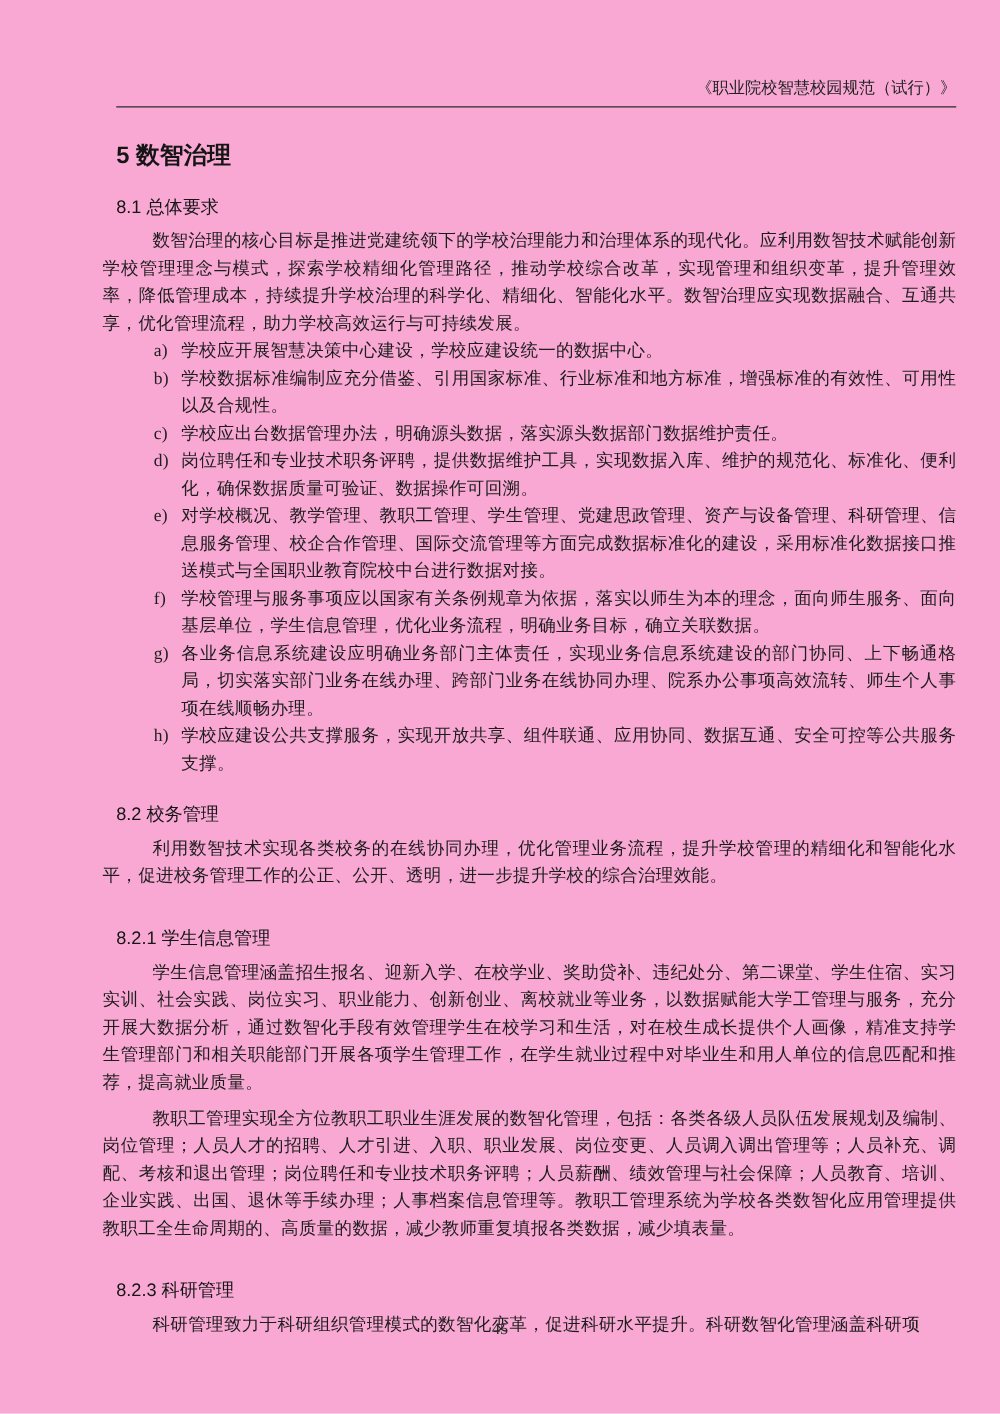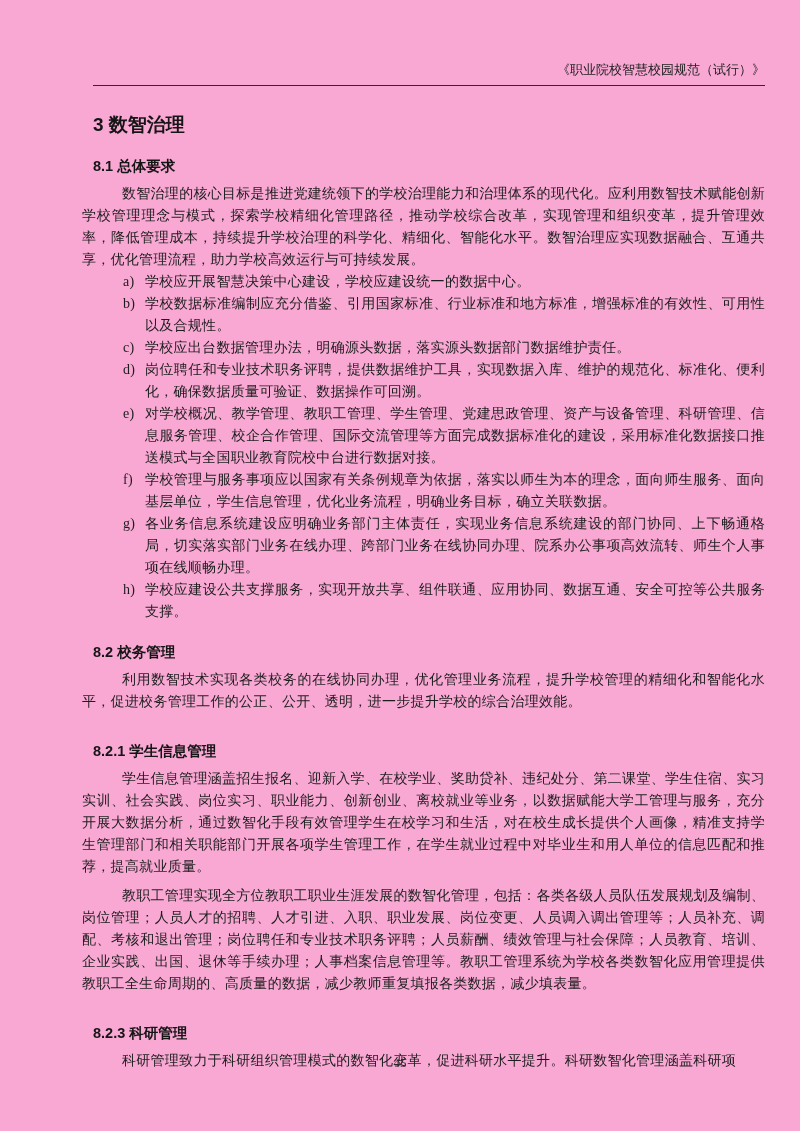--- a/index.html
+++ b/index.html
@@ -33,21 +33,21 @@
     font-family: "Liberation Sans", "DejaVu Sans", sans-serif;
     font-size: 19px;
     font-weight: bold;
     line-height: 24px;
     margin: 27px 0 0 11px;
     color: #151515;
   }
   h2.sec, h3.subsec {
     font-family: "Liberation Sans", "DejaVu Sans", sans-serif;
     font-size: 14.5px;
-    font-weight: bold;
+    font-weight: normal;
     line-height: 19px;
     margin: 20px 0 0 11px;
     color: #151515;
   }
   h3.subsec {
     margin-top: 29px;
   }
   p.body-para {
     margin: 7px 0 0 0;
     text-align: justify;
@@ -84,21 +84,21 @@
 </style>
 </head>
 <body>
 
 <div class="page">
 
   <div class="doc-header">
     <span>《职业院校智慧校园规范（试行）》</span>
   </div>
 
-  <h1 class="chapter">3 数智治理</h1>
+  <h1 class="chapter">5 数智治理</h1>
 
   <h2 class="sec">8.1 总体要求</h2>
   <p class="body-para">数智治理的核心目标是推进党建统领下的学校治理能力和治理体系的现代化。应利用数智技术赋能创新学校管理理念与模式，探索学校精细化管理路径，推动学校综合改革，实现管理和组织变革，提升管理效率，降低管理成本，持续提升学校治理的科学化、精细化、智能化水平。数智治理应实现数据融合、互通共享，优化管理流程，助力学校高效运行与可持续发展。</p>
 
   <ol class="alpha-list">
     <li>
       <span class="marker">a)</span>
       <span class="li-text">学校应开展智慧决策中心建设，学校应建设统一的数据中心。</span>
     </li>
     <li>

